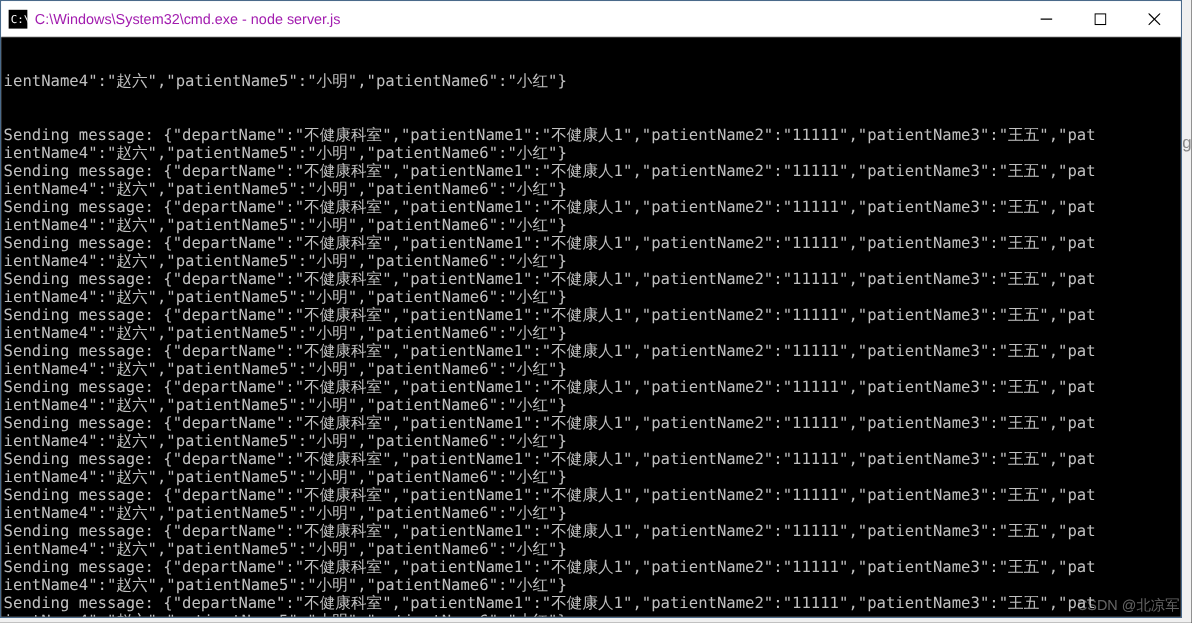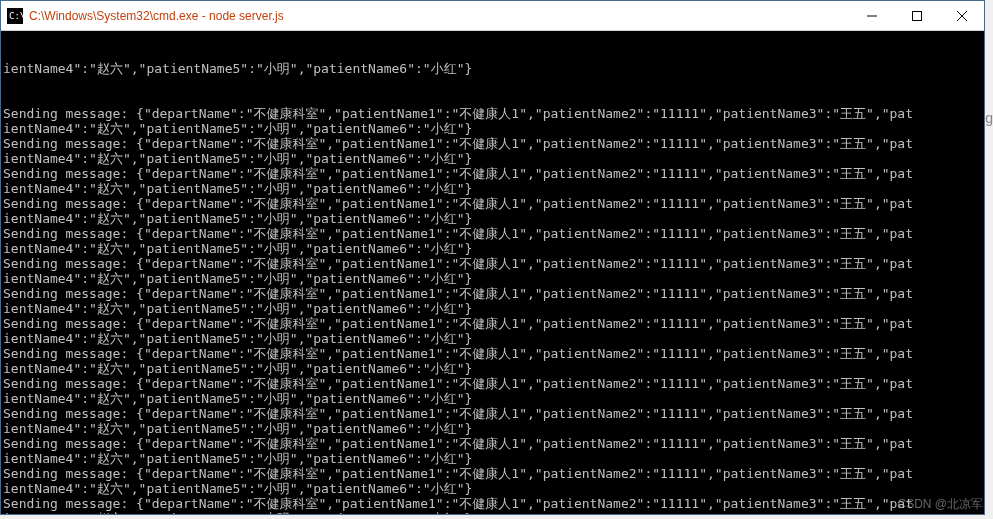--- a/index.html
+++ b/index.html
@@ -39,21 +39,21 @@
       align-items: center;
       justify-content: center;
     }
     .title-icon svg {
       width: 16px;
       height: 16px;
     }
     .title-text {
       flex: 1;
       font-size: 12px;
-      color: #c2410c;
+      color: #a21caf;
       white-space: nowrap;
       overflow: hidden;
     }
     .window-controls {
       display: flex;
       height: 100%;
     }
     .win-btn {
       width: 45px;
       height: 29px;

